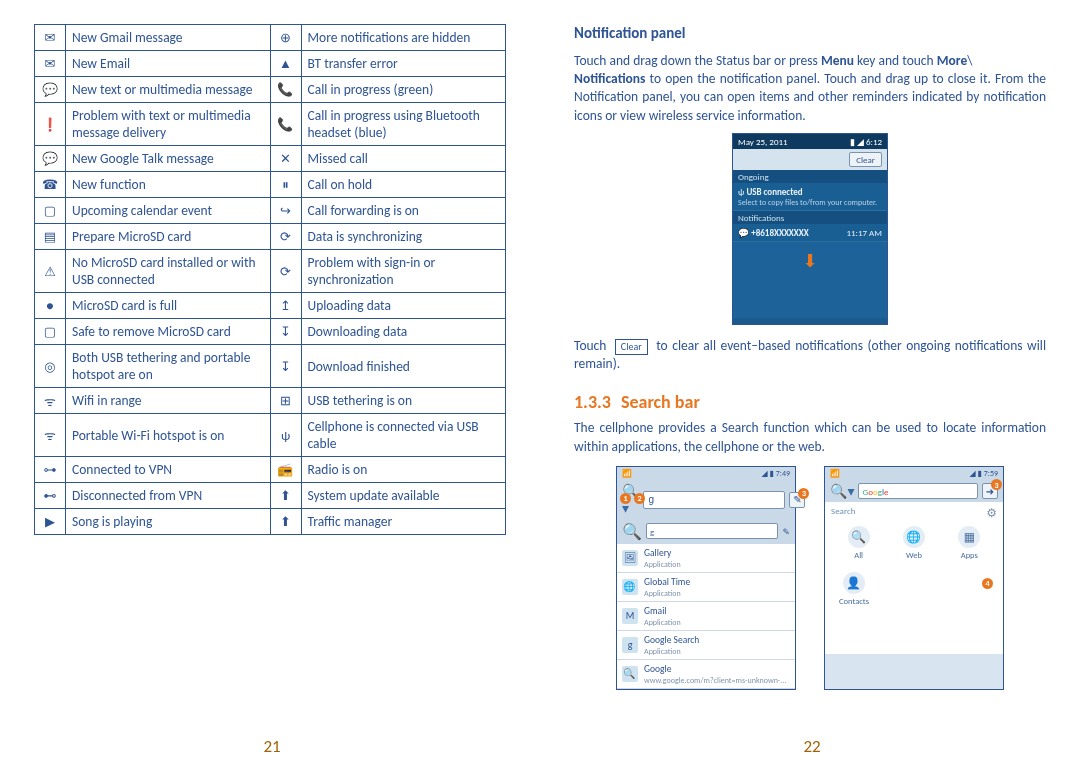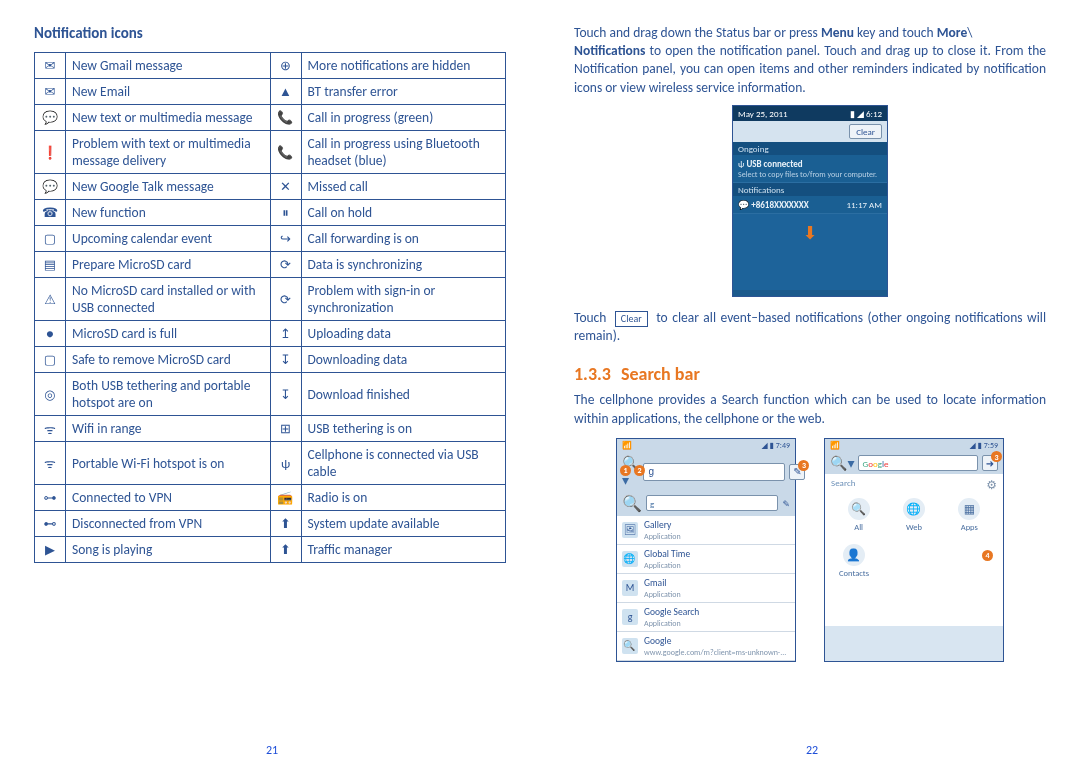--- a/index.html
+++ b/index.html
@@ -60,22 +60,22 @@
     width: 26px;
     text-align: center;
     font-size: 13px;
     padding: 2px 2px;
   }
   .pagenum {
     position: absolute;
     bottom: 10px;
     left: 4px; right: 0;
     text-align: center;
-    font-size: 12px;
-    color: #1d4ed8;
+    font-size: 17px;
+    color: #a16207;
   }
   .clear-btn {
     display: inline-block;
     border: 1px solid #2E5494;
     font-size: 10px;
     line-height: 1;
     padding: 2px 5px 2px 5px;
     color: #2E5494;
     vertical-align: middle;
     margin: 0 4px;
@@ -260,21 +260,20 @@
     color: #4a74a5;
     display: flex; align-items: center;
   }
 </style>
 </head>
 <body>
 
 <div class="two-col">
 
   <div class="page">
-    <div class="h-small">Notification icons</div>
     <table class="icons">
       <tbody id="icon-tbody">
           <tr>
             <td class="ic">✉</td>
             <td>New Gmail message</td>
             <td class="ic">⊕</td>
             <td>More notifications are hidden</td>
           </tr>
           <tr>
             <td class="ic">✉</td>
@@ -371,20 +370,21 @@
             <td>Song is playing</td>
             <td class="ic">⬆</td>
             <td>Traffic manager</td>
           </tr>
         </tbody>
     </table>
     <div class="pagenum">21</div>
   </div>
 
   <div class="page">
+    <div class="h-small">Notification panel</div>
     <p class="body-text justify">
       <span>Touch and drag down the Status bar or press </span><span class="bold">Menu</span><span> key and touch </span><span class="bold">More</span><span>\</span><br>
       <span class="bold">Notifications</span><span> to open the notification panel. Touch and drag up to close it. From the Notification panel, you can open items and other reminders indicated by notification icons or view wireless service information.</span>
     </p>
 
     <div class="notif-shot-wrap">
       <div class="screenshot notif-shot">
         <div class="statusbar">
           <span>May 25, 2011</span>
           <span><span>▮ ◢</span> <span>6:12</span></span>

